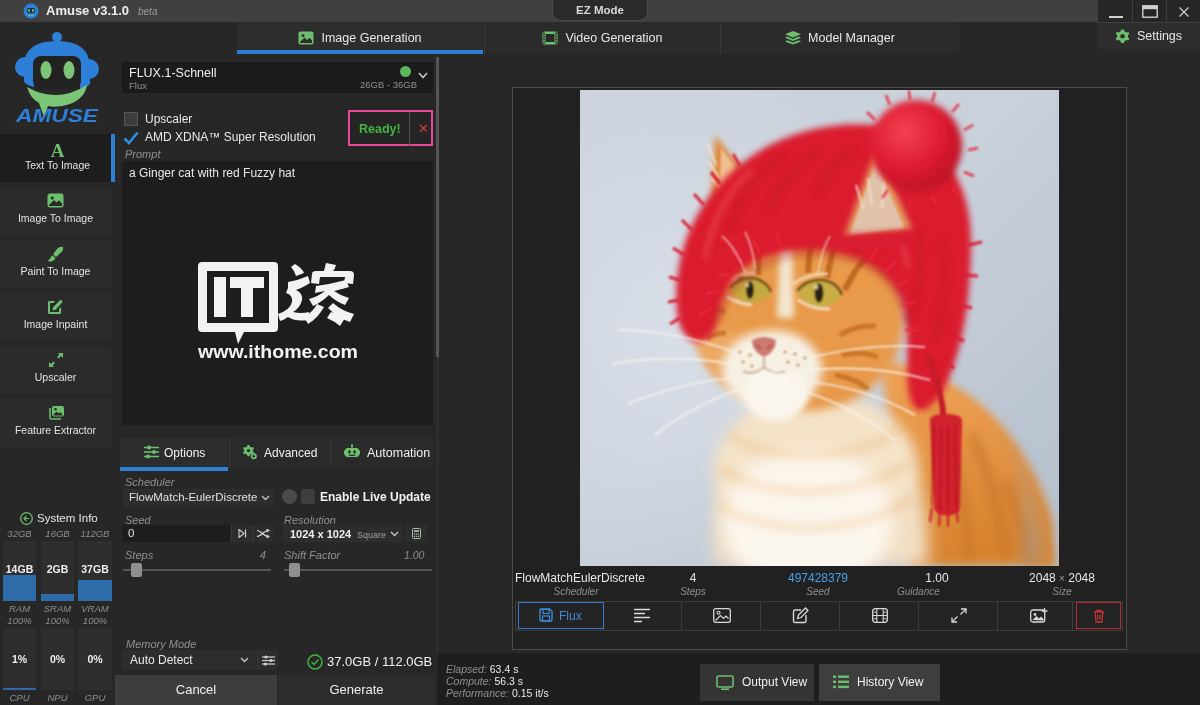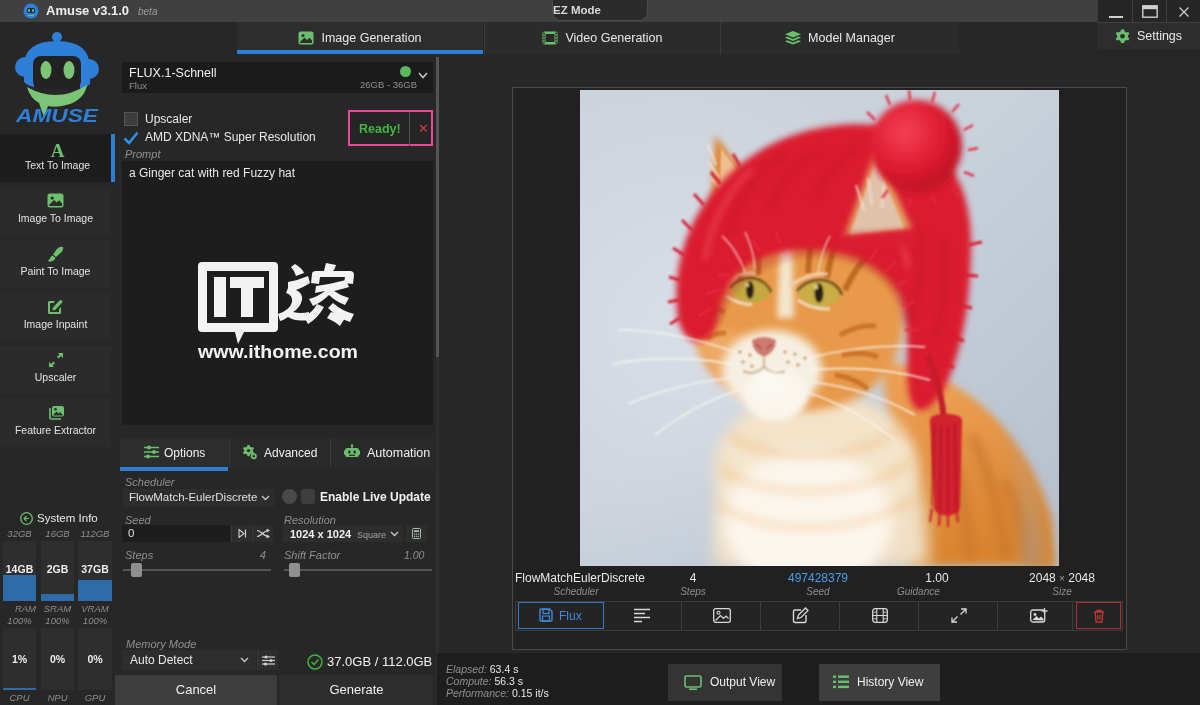--- a/index.html
+++ b/index.html
@@ -4,21 +4,21 @@
 <style>
 * { margin:0; padding:0; box-sizing:border-box; }
 html,body { width:1200px; height:705px; overflow:hidden; background:#272727; }
 body { font-family:"Liberation Sans", sans-serif; }
 #app { position:absolute; top:0; left:0; width:1200px; height:705px; background:#272727; }
 .abs { position:absolute; }
 .lbl { font-style:italic; color:#8f8f8f; font-size:11px; }
 .white { color:#eeeeee; }
 
 #titlebar { position:absolute; top:0; left:0; width:1200px; height:22px; background:#404040; }
-#ezmode { position:absolute; left:552px; top:0; width:96px; height:21px; background:#2b2b2b; border:1px solid #4b4b4b; border-top:none; border-radius:0 0 9px 9px; color:#d8d8d8; font-size:11.5px; font-weight:bold; text-align:left; line-height:20px; }
+#ezmode { position:absolute; left:552px; top:0; width:96px; height:21px; background:#2b2b2b; border:1px solid #4b4b4b; border-top:none; border-radius:0 0 9px 9px; color:#d8d8d8; font-size:11.5px; font-weight:bold; text-align:center; line-height:20px; }
 
 .tab { position:absolute; top:22px; height:32px; color:#e8e8e8; font-size:12.5px; }
 .tabinner { display:flex; align-items:center; justify-content:center; height:100%; gap:7px; }
 
 .sbtn { position:absolute; left:0; width:111px; height:48px; background:#2b2b2b; text-align:center; color:#e3e3e3; font-size:10.5px; }
 .sbtn .ic { margin-top:6px; height:18px; }
 .sbtn .t { margin-top:1px; }
 
 .inp { position:absolute; background:#1b1b1b; }
 .btn { position:absolute; background:#2d2d2d; }
@@ -186,21 +186,21 @@
 
     <div class="abs" style="left:3px;top:541px;width:33px;height:60px;background:#2e2e2e;"></div>
     <div class="abs" style="left:41px;top:541px;width:33px;height:60px;background:#2e2e2e;"></div>
     <div class="abs" style="left:78px;top:541px;width:34px;height:60px;background:#2e2e2e;"></div>
     <div class="abs" style="left:3px;top:575px;width:33px;height:26px;background:#2d6ca8;"></div>
     <div class="abs" style="left:41px;top:594px;width:33px;height:7px;background:#2d6ca8;"></div>
     <div class="abs" style="left:78px;top:580px;width:34px;height:21px;background:#2d6ca8;"></div>
     <div class="abs white" style="left:3px;top:563px;width:33px;text-align:center;font-size:10.5px;font-weight:bold;">14GB</div>
     <div class="abs white" style="left:41px;top:563px;width:33px;text-align:center;font-size:10.5px;font-weight:bold;">2GB</div>
     <div class="abs white" style="left:78px;top:563px;width:34px;text-align:center;font-size:10.5px;font-weight:bold;">37GB</div>
-    <div class="lbl abs" style="left:3px;top:603px;width:33px;text-align:right;font-size:9.5px;">RAM</div>
+    <div class="lbl abs" style="left:3px;top:603px;width:33px;text-align:center;font-size:9.5px;">RAM</div>
     <div class="lbl abs" style="left:41px;top:603px;width:33px;text-align:center;font-size:9.5px;">SRAM</div>
     <div class="lbl abs" style="left:78px;top:603px;width:34px;text-align:center;font-size:9.5px;">VRAM</div>
 
     <div class="lbl abs" style="left:3px;top:615px;width:33px;text-align:center;font-size:9.5px;">100%</div>
     <div class="lbl abs" style="left:41px;top:615px;width:33px;text-align:center;font-size:9.5px;">100%</div>
     <div class="lbl abs" style="left:78px;top:615px;width:34px;text-align:center;font-size:9.5px;">100%</div>
     <div class="abs" style="left:3px;top:628px;width:33px;height:62px;background:#2e2e2e;border-bottom:2px solid #2d6ca8;"></div>
     <div class="abs" style="left:41px;top:628px;width:33px;height:62px;background:#2e2e2e;"></div>
     <div class="abs" style="left:78px;top:628px;width:34px;height:62px;background:#2e2e2e;"></div>
     <div class="abs white" style="left:3px;top:653px;width:33px;text-align:center;font-size:10.5px;font-weight:bold;">1%</div>
@@ -658,21 +658,21 @@
           </g>
         </svg>
     </div>
   </div>
 
   <div id="bottombar">
     <div class="abs" style="left:437px;top:653px;width:763px;height:52px;background:#1e1e1e;"></div>
     <div class="abs" style="left:446px;top:663px;font-size:10.5px;color:#8f8f8f;font-style:italic;">Elapsed: <span style="color:#e8e8e8;font-style:normal;">63.4 s</span></div>
     <div class="abs" style="left:446px;top:675px;font-size:10.5px;color:#8f8f8f;font-style:italic;">Compute: <span style="color:#e8e8e8;font-style:normal;">56.3 s</span></div>
     <div class="abs" style="left:446px;top:687px;font-size:10.5px;color:#8f8f8f;font-style:italic;">Performance: <span style="color:#e8e8e8;font-style:normal;">0.15 it/s</span></div>
-    <div class="abs" style="left:668px;top:664px;width:114px;height:37px;background:#343434;">
+    <div class="abs" style="left:700px;top:664px;width:114px;height:37px;background:#343434;">
       <svg class="abs" style="left:16px;top:11px" width="18" height="15" viewBox="0 0 18 15">
           <rect x="1" y="1" width="16" height="11" rx="1.5" fill="none" stroke="#6cbf6c" stroke-width="1.6"></rect>
           <line x1="5" y1="14.2" x2="13" y2="14.2" stroke="#6cbf6c" stroke-width="1.6"></line>
         </svg>
       <span class="abs" style="left:42px;top:11px;color:#f0f0f0;font-size:12px;">Output View</span>
     </div>
     <div class="abs" style="left:819px;top:664px;width:121px;height:37px;background:#3e3e3e;">
       <svg class="abs" style="left:14px;top:11px" width="16" height="14" viewBox="0 0 16 14">
           <g fill="#6cbf6c">
             <rect x="0" y="0.5" width="3" height="2.4"></rect>

